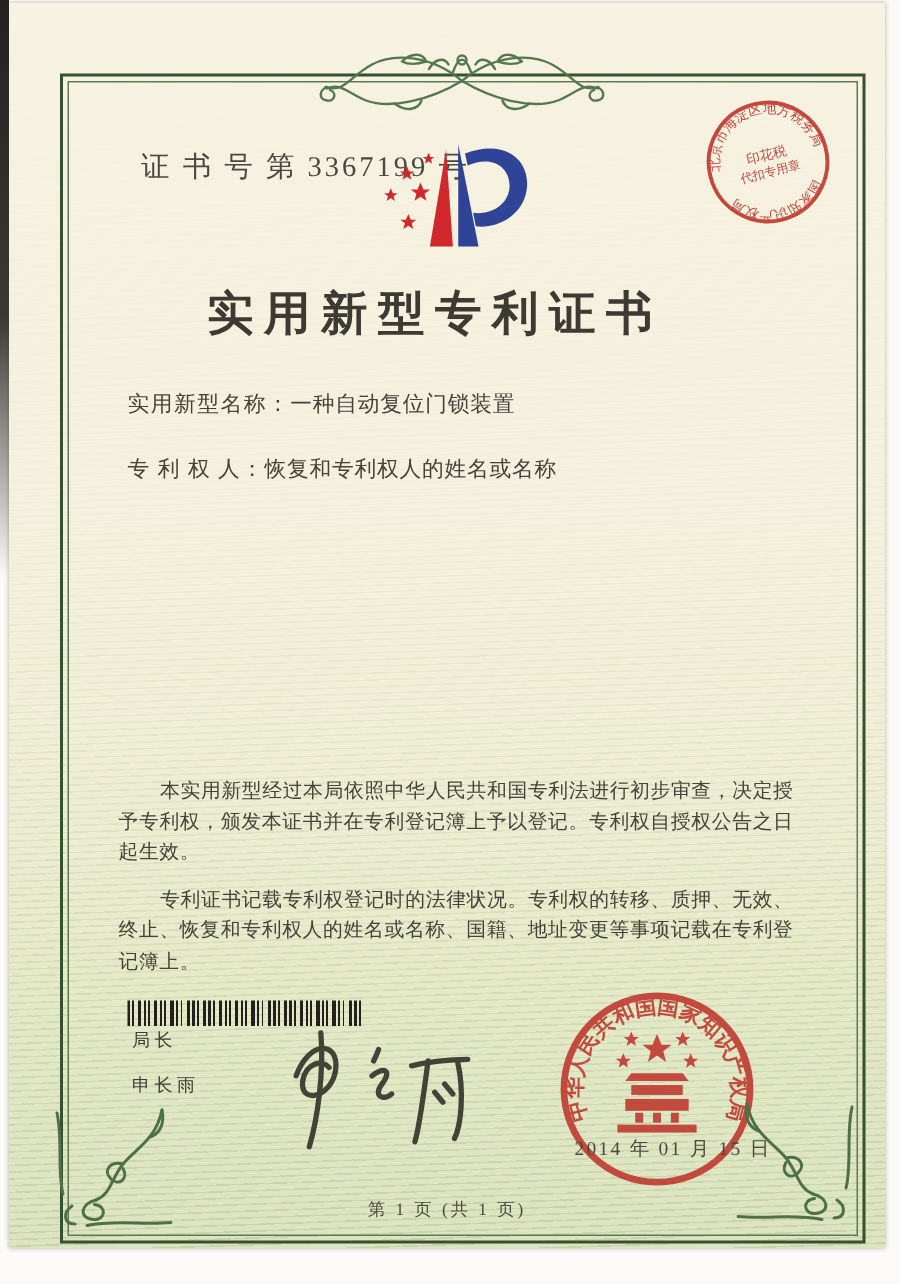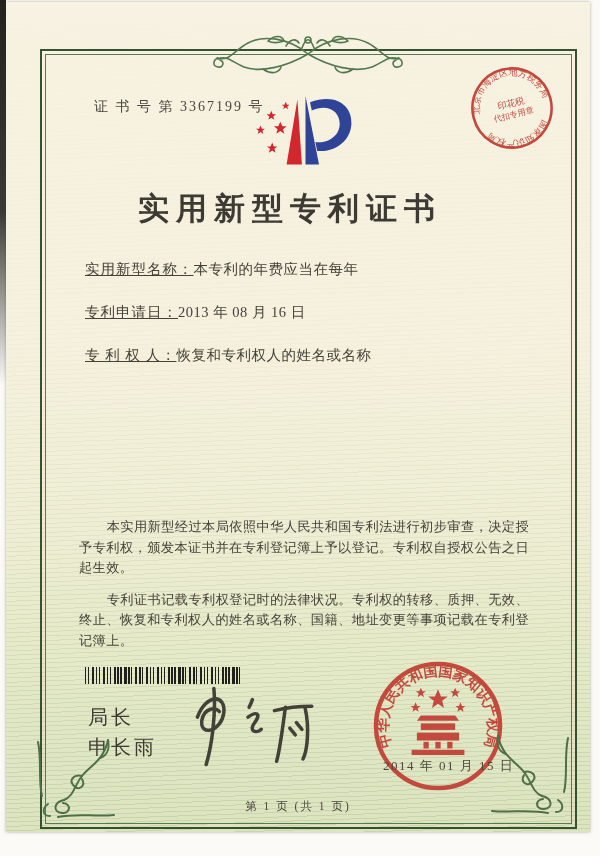--- a/index.html
+++ b/index.html
@@ -9,34 +9,34 @@
     background:linear-gradient(180deg,#23221f 0%,#3a3933 55%,rgba(60,60,55,0) 100%);z-index:6;}
   .paper{position:absolute;left:6px;top:2px;right:10px;bottom:24px;
     background:linear-gradient(180deg,#f7f2e1 0%,#f6f1de 40%,#efeed5 62%,#e4e9c7 80%,#dbe3bf 100%);
     box-shadow:0 0 3px rgba(90,85,60,.45);}
   .waves{position:absolute;inset:0;pointer-events:none;
     background:repeating-linear-gradient(178deg,rgba(120,150,88,.20) 0 1px,rgba(0,0,0,0) 1px 4.5px);
     -webkit-mask-image:linear-gradient(180deg,rgba(0,0,0,0) 0%,rgba(0,0,0,.18) 42%,rgba(0,0,0,.65) 72%,#000 100%);
     mask-image:linear-gradient(180deg,rgba(0,0,0,0) 0%,rgba(0,0,0,.18) 42%,rgba(0,0,0,.65) 72%,#000 100%);}
   .frame{position:absolute;left:39px;top:52px;right:18px;bottom:8px;
     border:1px solid #5a7a55;outline:2px solid #35512f;outline-offset:3px;}
-  .cert-no{position:absolute;left:88px;top:96px;font-size:14px;letter-spacing:2px;color:#4a473f;}
+  .cert-no{position:absolute;left:88px;top:96px;font-size:19px;letter-spacing:2px;color:#4a473f;}
   .logo{position:absolute;left:232px;top:82px;width:126px;height:96px;}
   .tax-stamp{position:absolute;left:463px;top:63px;width:86px;height:86px;transform:rotate(-14deg);opacity:.92;}
   .doc-title{position:absolute;left:0;right:16px;top:186px;text-align:center;
     font-size:31px;font-weight:600;letter-spacing:7px;color:#3c3a33;}
   .fields{position:absolute;left:79px;top:258px;width:460px;}
   .field-row{height:27px;margin-bottom:16px;font-size:14.5px;color:#45423a;letter-spacing:.5px;white-space:nowrap;}
-  .field-row .lab{letter-spacing:1px;text-decoration:underline;}
+  .field-row .lab{letter-spacing:1px;}
   .paras{position:absolute;left:62px;top:504px;width:472px;font-size:13.2px;line-height:20.6px;
     color:#45423a;text-align:justify;letter-spacing:.4px;}
   .paras p{margin:11px;text-indent:2.1em;}
   .barcode{position:absolute;left:79px;top:665px;width:157px;height:17px;
     background:repeating-linear-gradient(90deg,#21201d 0 1.5px,rgba(0,0,0,0) 1.5px 3px,#21201d 3px 4.2px,rgba(0,0,0,0) 4.2px 7px,#21201d 7px 9.2px,rgba(0,0,0,0) 9.2px 10.8px);}
-  .sig-block{position:absolute;left:82px;top:700px;font-size:20px;line-height:30px;letter-spacing:3px;color:#3d3b34;}
+  .sig-block{position:absolute;left:82px;top:676px;font-size:12px;line-height:30px;letter-spacing:3px;color:#3d3b34;}
   .autograph{position:absolute;left:150px;top:680px;width:195px;height:88px;}
   .office-seal{position:absolute;left:366px;top:658px;width:132px;height:132px;opacity:.9;}
   .seal-date{position:absolute;left:377px;top:755px;font-size:13px;letter-spacing:1.5px;color:#4c483f;z-index:3;}
   .page-footer{position:absolute;left:0;right:0;top:797px;text-align:center;font-size:11.5px;
     letter-spacing:2px;color:#4a473f;}
   .orn-top{position:absolute;left:202px;top:30px;width:200px;height:44px;z-index:2;}
   .orn-bl{position:absolute;left:27px;top:736px;width:82px;height:84px;}
   .orn-br{position:absolute;left:485px;top:732px;width:82px;height:84px;transform:scaleX(-1);}
   svg text{font-family:"Liberation Serif","DejaVu Serif",serif;}
 </style>
@@ -96,22 +96,21 @@
       <text font-size="10.5" fill="#bf3a30">
         <textPath href="#taxBot" startOffset="50%" text-anchor="middle">国家知识产权局</textPath>
       </text>
       <text x="50" y="48" font-size="10.5" fill="#bf3a30" text-anchor="middle">印花税</text>
       <text x="50" y="61" font-size="9.5" fill="#bf3a30" text-anchor="middle">代扣专用章</text>
     </svg>
 
     <div class="doc-title">实用新型专利证书</div>
 
     <div class="fields">
-      <div class="field-row"><span class="lab">实用新型名称：</span><span>本专利的年费应当在每年</span></div>
-      <div class="field-row"><span class="lab">专利申请日：</span><span>2013 年 08 月 16 日</span></div>
+      <div class="field-row"><span class="lab">实用新型名称：</span><span>一种自动复位门锁装置</span></div>
       <div class="field-row"><span class="lab">专 利 权 人：</span><span>恢复和专利权人的姓名或名称</span></div>
     </div>
 
     <div class="paras">
       <p>本实用新型经过本局依照中华人民共和国专利法进行初步审查，决定授予专利权，颁发本证书并在专利登记簿上予以登记。专利权自授权公告之日起生效。</p>
       <p>专利证书记载专利权登记时的法律状况。专利权的转移、质押、无效、终止、恢复和专利权人的姓名或名称、国籍、地址变更等事项记载在专利登记簿上。</p>
     </div>
 
     <div class="barcode"></div>
 

